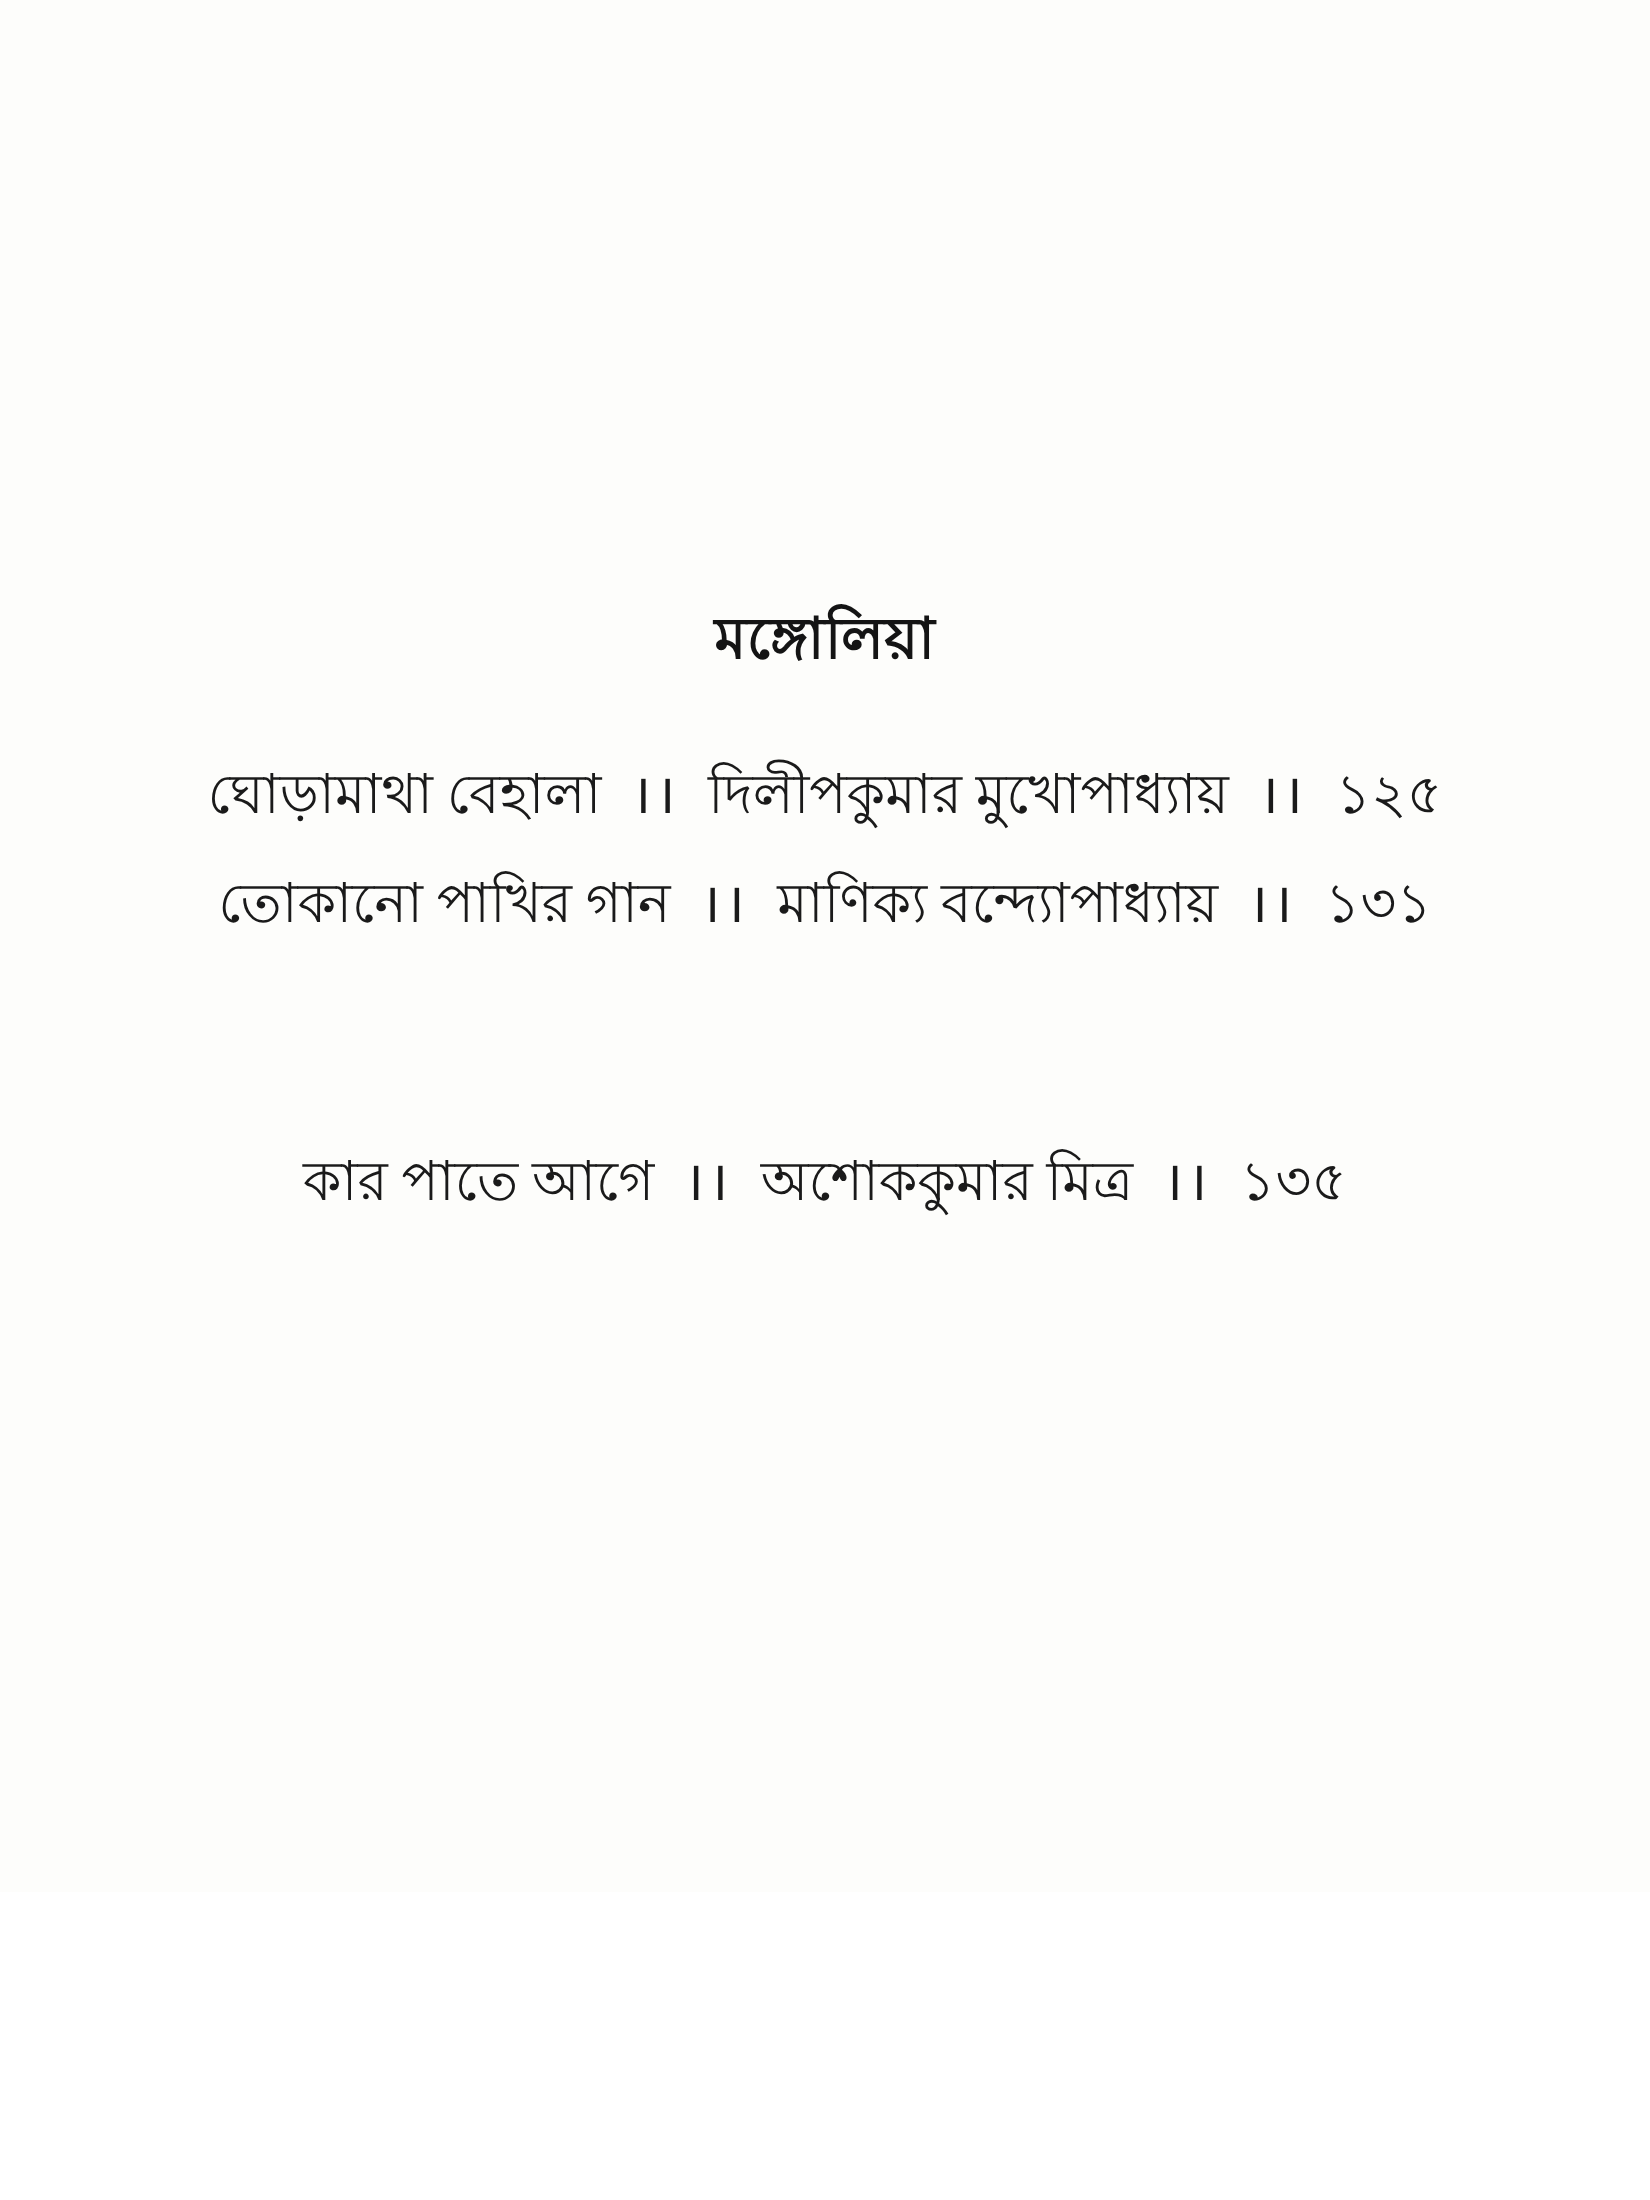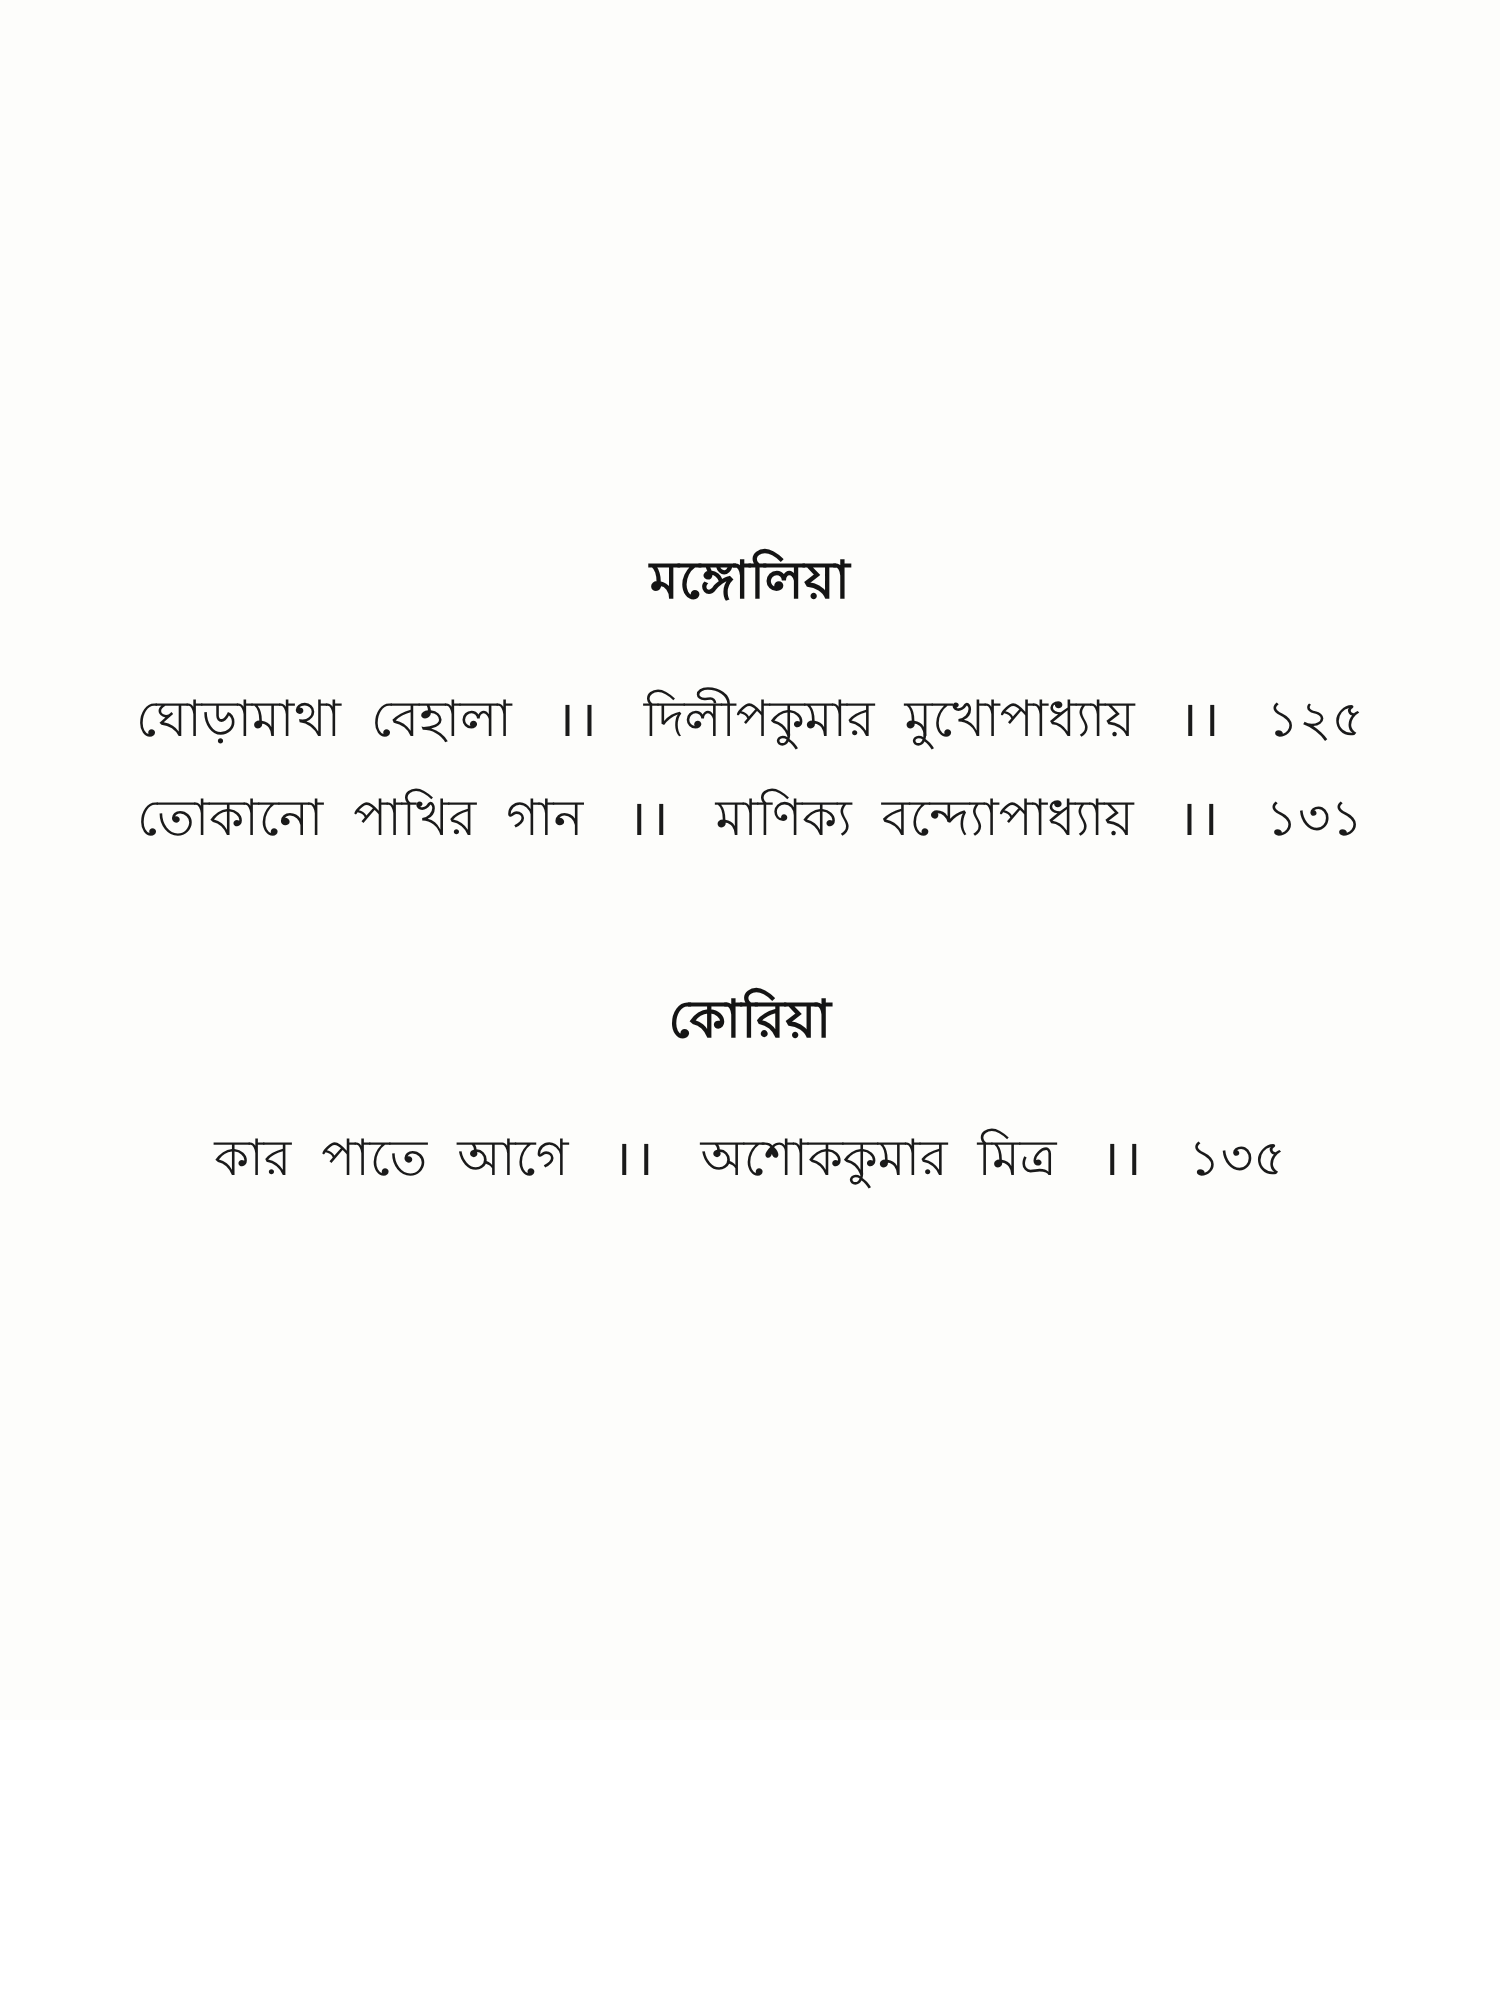--- a/index.html
+++ b/index.html
@@ -38,21 +38,21 @@
     letter-spacing: 0.5px;
     color: #141414;
     font-family: "Liberation Serif", "DejaVu Serif", serif;
   }
   .entry {
     text-align: center;
     font-size: 50px;
     line-height: 1.5;
     color: #1a1a1a;
     white-space: nowrap;
-    font-family: Liberation Mono, monospace;
+    font-family: Liberation Serif, serif;
   }
   .entry .sep {
     padding: 0 14px;
     letter-spacing: 3px;
   }
   .entry .title { }
   .entry .author { }
   .entry .page-no { }
   .spacer-top { height: 540px; }
   .gap-between-sections { height: 120px; }
@@ -82,21 +82,20 @@
           <span class="author">মাণিক্য বন্দ্যোপাধ্যায়</span>
           <span class="sep">।।</span>
           <span class="page-no">১৩১</span>
         </div>
       </div>
     </div>
 
     <div class="gap-between-sections"></div>
 
     <div class="section">
-      <div class="section-heading">কোরিয়া</div>
       <div class="entries-block">
         <div class="entry">
           <span class="title">কার পাতে আগে</span>
           <span class="sep">।।</span>
           <span class="author">অশোককুমার মিত্র</span>
           <span class="sep">।।</span>
           <span class="page-no">১৩৫</span>
         </div>
       </div>
     </div>

